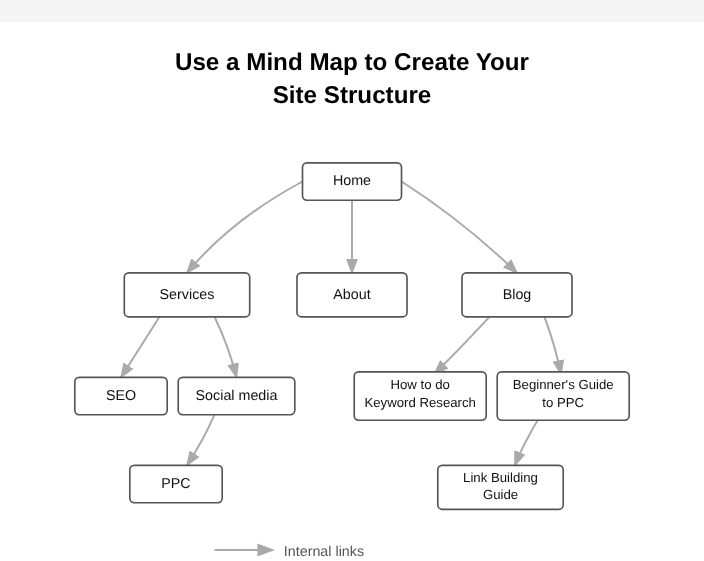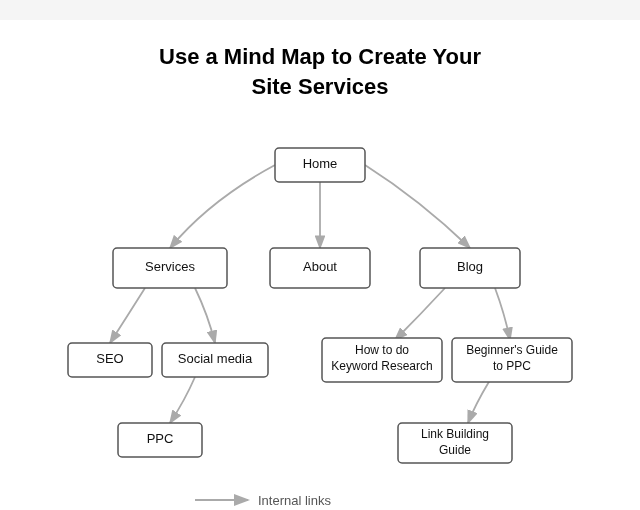--- a/index.html
+++ b/index.html
@@ -69,21 +69,21 @@
       font-size: 13px;
       fill: #555;
     }
   </style>
 </head>
 <body>
 
 <div class="page">
   <div class="title">
     <span>Use a Mind Map to Create Your</span><br>
-    <span>Site Services</span>
+    <span>Site Structure</span>
   </div>
 
   <svg class="diagram">
     <defs>
       <marker id="arrowhead" markerWidth="8" markerHeight="6" refX="7" refY="3" orient="auto">
         <polygon points="0 0, 8 3, 0 6" fill="#aaa"></polygon>
       </marker>
       <marker id="arrowhead-lg" markerWidth="8" markerHeight="6" refX="7" refY="3" orient="auto">
         <polygon points="0 0, 8 3, 0 6" fill="#aaa"></polygon>
       </marker>

